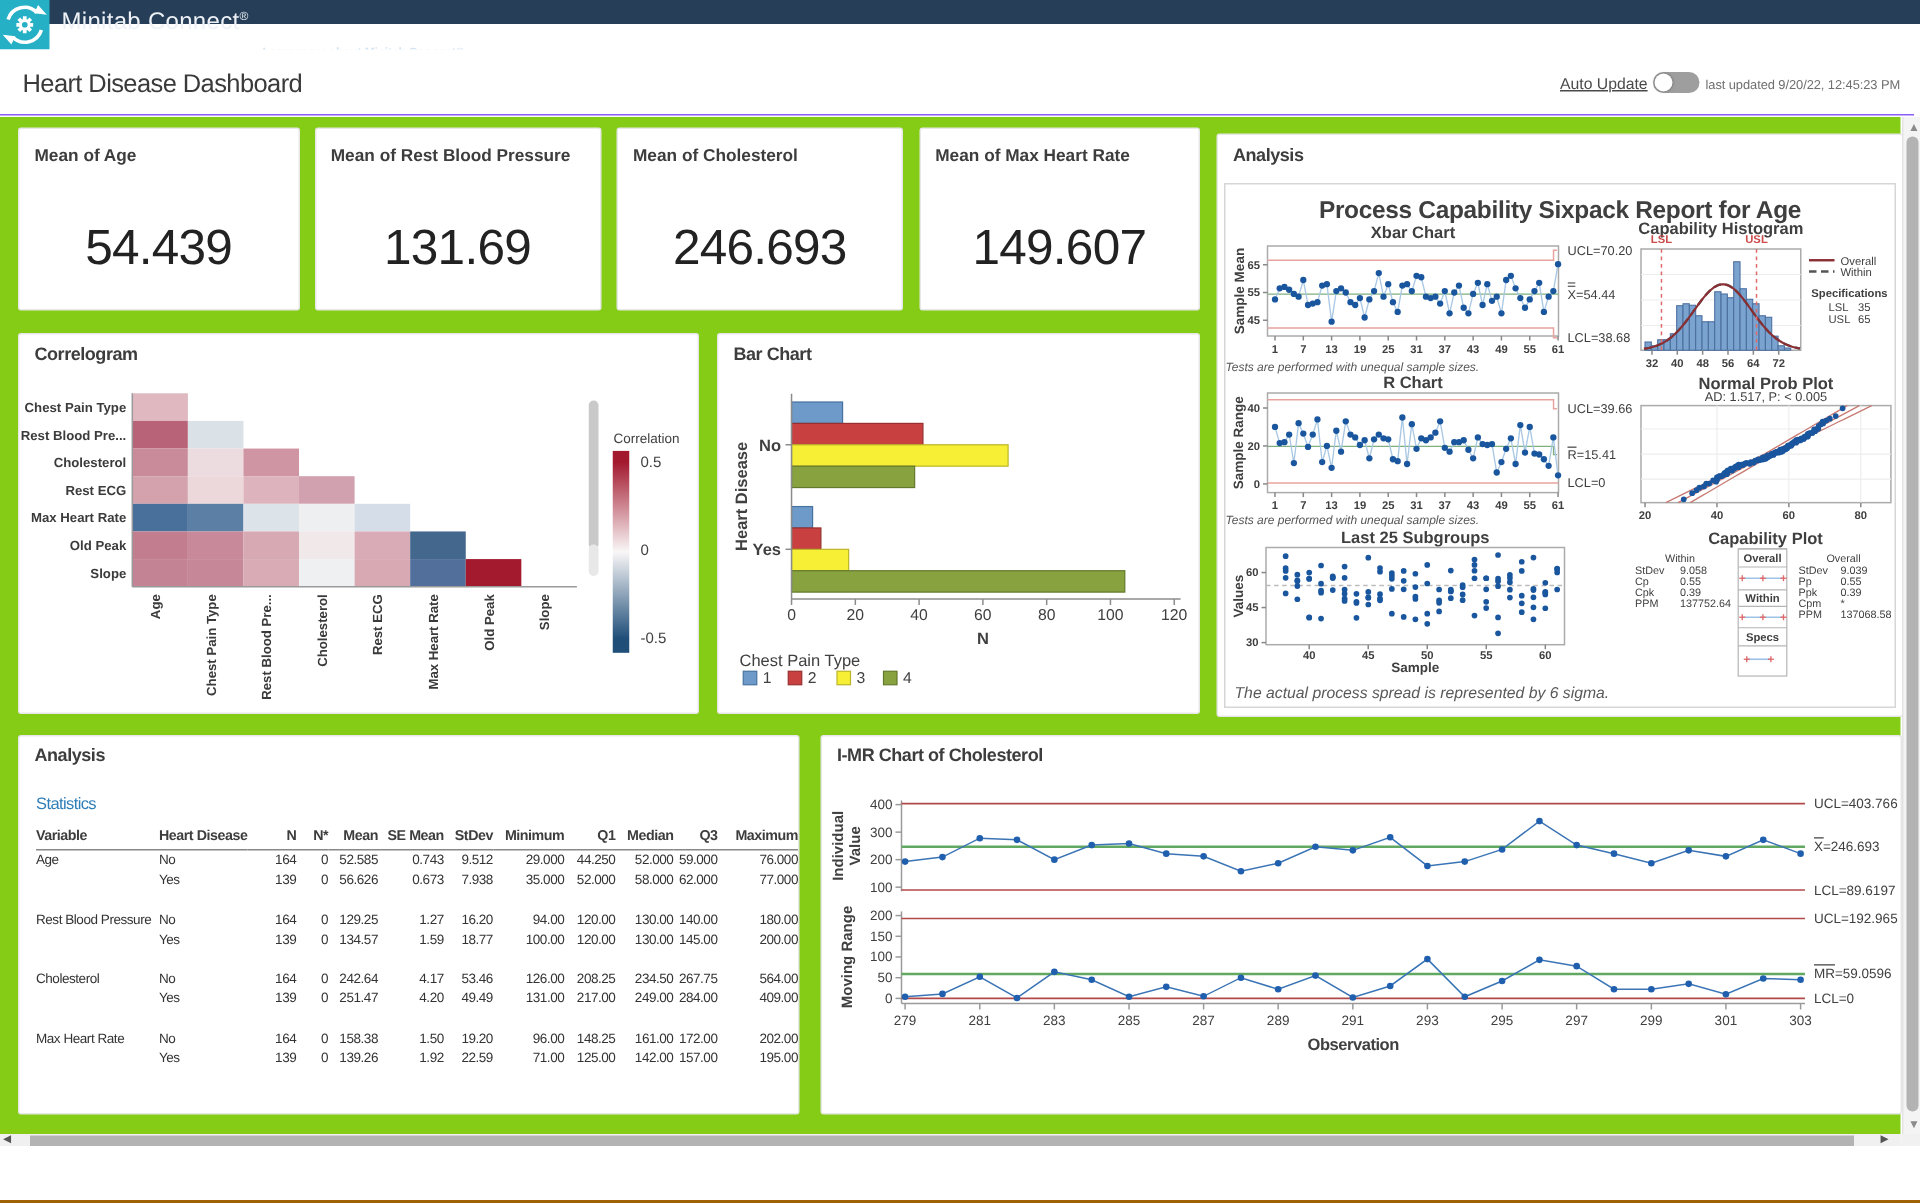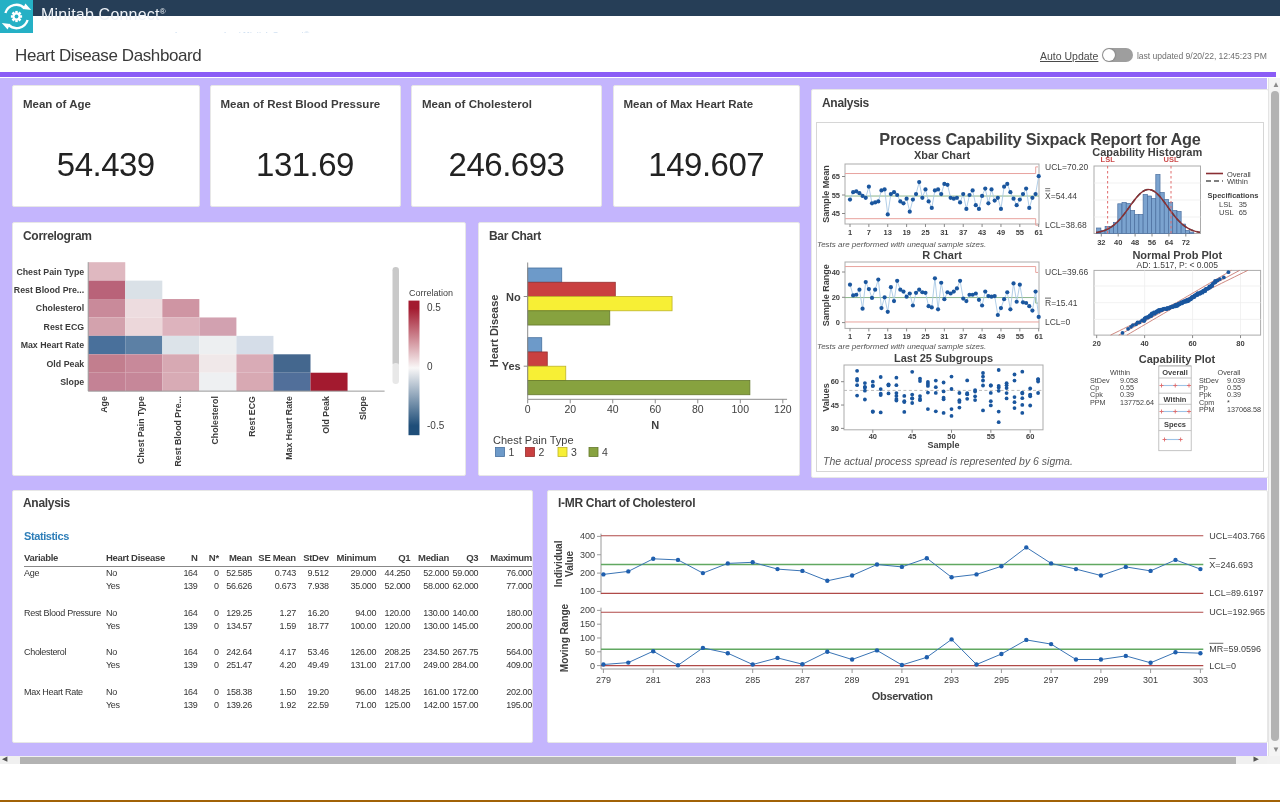--- a/index.html
+++ b/index.html
@@ -1,38 +1,38 @@
 <!DOCTYPE html>
 <html><head><meta charset="utf-8"><style>
 * { margin:0; padding:0; box-sizing:border-box; }
 html,body { width:1280px; height:802px; overflow:hidden; font-family:"Liberation Sans",sans-serif; background:#fff; }
 .topbar { position:absolute; left:0; top:0; width:1280px; height:16px; background:#263e57; }
 .logo { position:absolute; left:0; top:0; width:33px; height:33px; background:#25b0c5; }
 .brand { position:absolute; left:41px; top:6px; color:#eef2f7; font-size:16px; font-weight:400; letter-spacing:0.2px; }
 .brand sup { font-size:8px; }
 .learn { position:absolute; left:175px; top:30px; color:#d3e2f2; font-size:8px; font-weight:700; white-space:nowrap; letter-spacing:-0.1px; }
-.titlebar { position:absolute; left:0; top:33px; width:1276px; height:44px; background:#fff; border-bottom:5px solid #8b5cf6; }
+.titlebar { position:absolute; left:0; top:33px; width:1276px; height:44px; background:#fff; border-bottom:1px solid #8b5cf6; }
 h1 { position:absolute; left:15px; top:13px; font-size:17px; font-weight:400; color:#3a3a3a; letter-spacing:-0.4px; }
 .au { position:absolute; left:1040px; top:17px; font-size:10.5px; color:#4a4a4a; white-space:nowrap;text-decoration:underline; }
 .toggle { position:absolute; left:1102px; top:48px; width:31px; height:14px; background:#9e9e9e; border-radius:8px; }
 .knob { position:absolute; left:1px; top:1px; width:12px; height:12px; background:#fff; border-radius:50%; box-shadow:0 0 2px rgba(0,0,0,.4); }
 .lu { position:absolute; left:1137px; top:18px; font-size:8.6px; letter-spacing:-0.05px; color:#6f6f6f; white-space:nowrap; }
-.content { position:absolute; left:0; top:78px; width:1267px; height:678px; background:#c4b5fd; }
+.content { position:absolute; left:0; top:78px; width:1267px; height:678px; background:#84cc16; }
 .card { position:absolute; top:7px; height:122px; background:#fff; border:1px solid #e7e7e7; border-radius:2px; }
 .ct { position:absolute; left:10px; top:12px; font-size:11.5px; font-weight:700; color:#3d3d3d; }
 .cv { position:absolute; left:0; right:0; top:60px; text-align:center; font-size:33px; font-weight:400; color:#222; letter-spacing:-0.5px; }
 .panel { position:absolute; background:#fff; border:1px solid #e7e7e7; border-radius:2px; }
 .pt { position:absolute; left:10px; top:5.5px; font-size:12px; font-weight:700; color:#3d3d3d; letter-spacing:-0.3px;text-align:center; }
 .stats { border-collapse:collapse; table-layout:fixed; position:absolute; left:11px; top:61px; font-size:9px; letter-spacing:-0.3px; color:#333; }
 .stats th, .stats td { padding:0; height:13.2px; font-weight:400; white-space:nowrap; }
 .stats th { font-weight:700; color:#3d3d3d; border-bottom:1px solid #888; height:15px; vertical-align:top; font-size:9.5px; }
 .stats .l { text-align:left; }
 .stats .r { text-align:right; }
 .stats tr.sp td { height:13.2px; }
-.statslink { position:absolute; left:11px; top:39.5px; font-size:11px; font-weight:700; color:#2e7eb8; letter-spacing:-0.4px; }
+.statslink { position:absolute; left:11px; top:39.5px; font-size:11px; font-weight:400; color:#2e7eb8; letter-spacing:-0.4px; }
 .vscroll { position:absolute; right:0; top:78px; width:12px; height:678px; background:#f4f4f4; border-left:1px solid #e4e4e4; }
 .vthumb { position:absolute; left:1.5px; top:13px; width:8px; height:650px; background:#b3b3b3; border-radius:4px; }
 .varr { position:absolute; left:3px; font-size:8px; color:#8b8b8b; }
 .hscroll { position:absolute; left:0; top:756px; width:1267px; height:8px; background:#f0f0f0; }
 .hthumb { position:absolute; left:20px; top:0.5px; width:1216px; height:7px; background:#b3b3b3; }
 .footer { position:absolute; left:0; top:800px; width:1280px; height:38px; background:#a16207; }
 </style></head><body>
 <div class="topbar">
   <div class="logo"><svg width="33" height="33" viewBox="0 0 33 33">
 <g fill="none" stroke="#fff" stroke-width="2.4">

